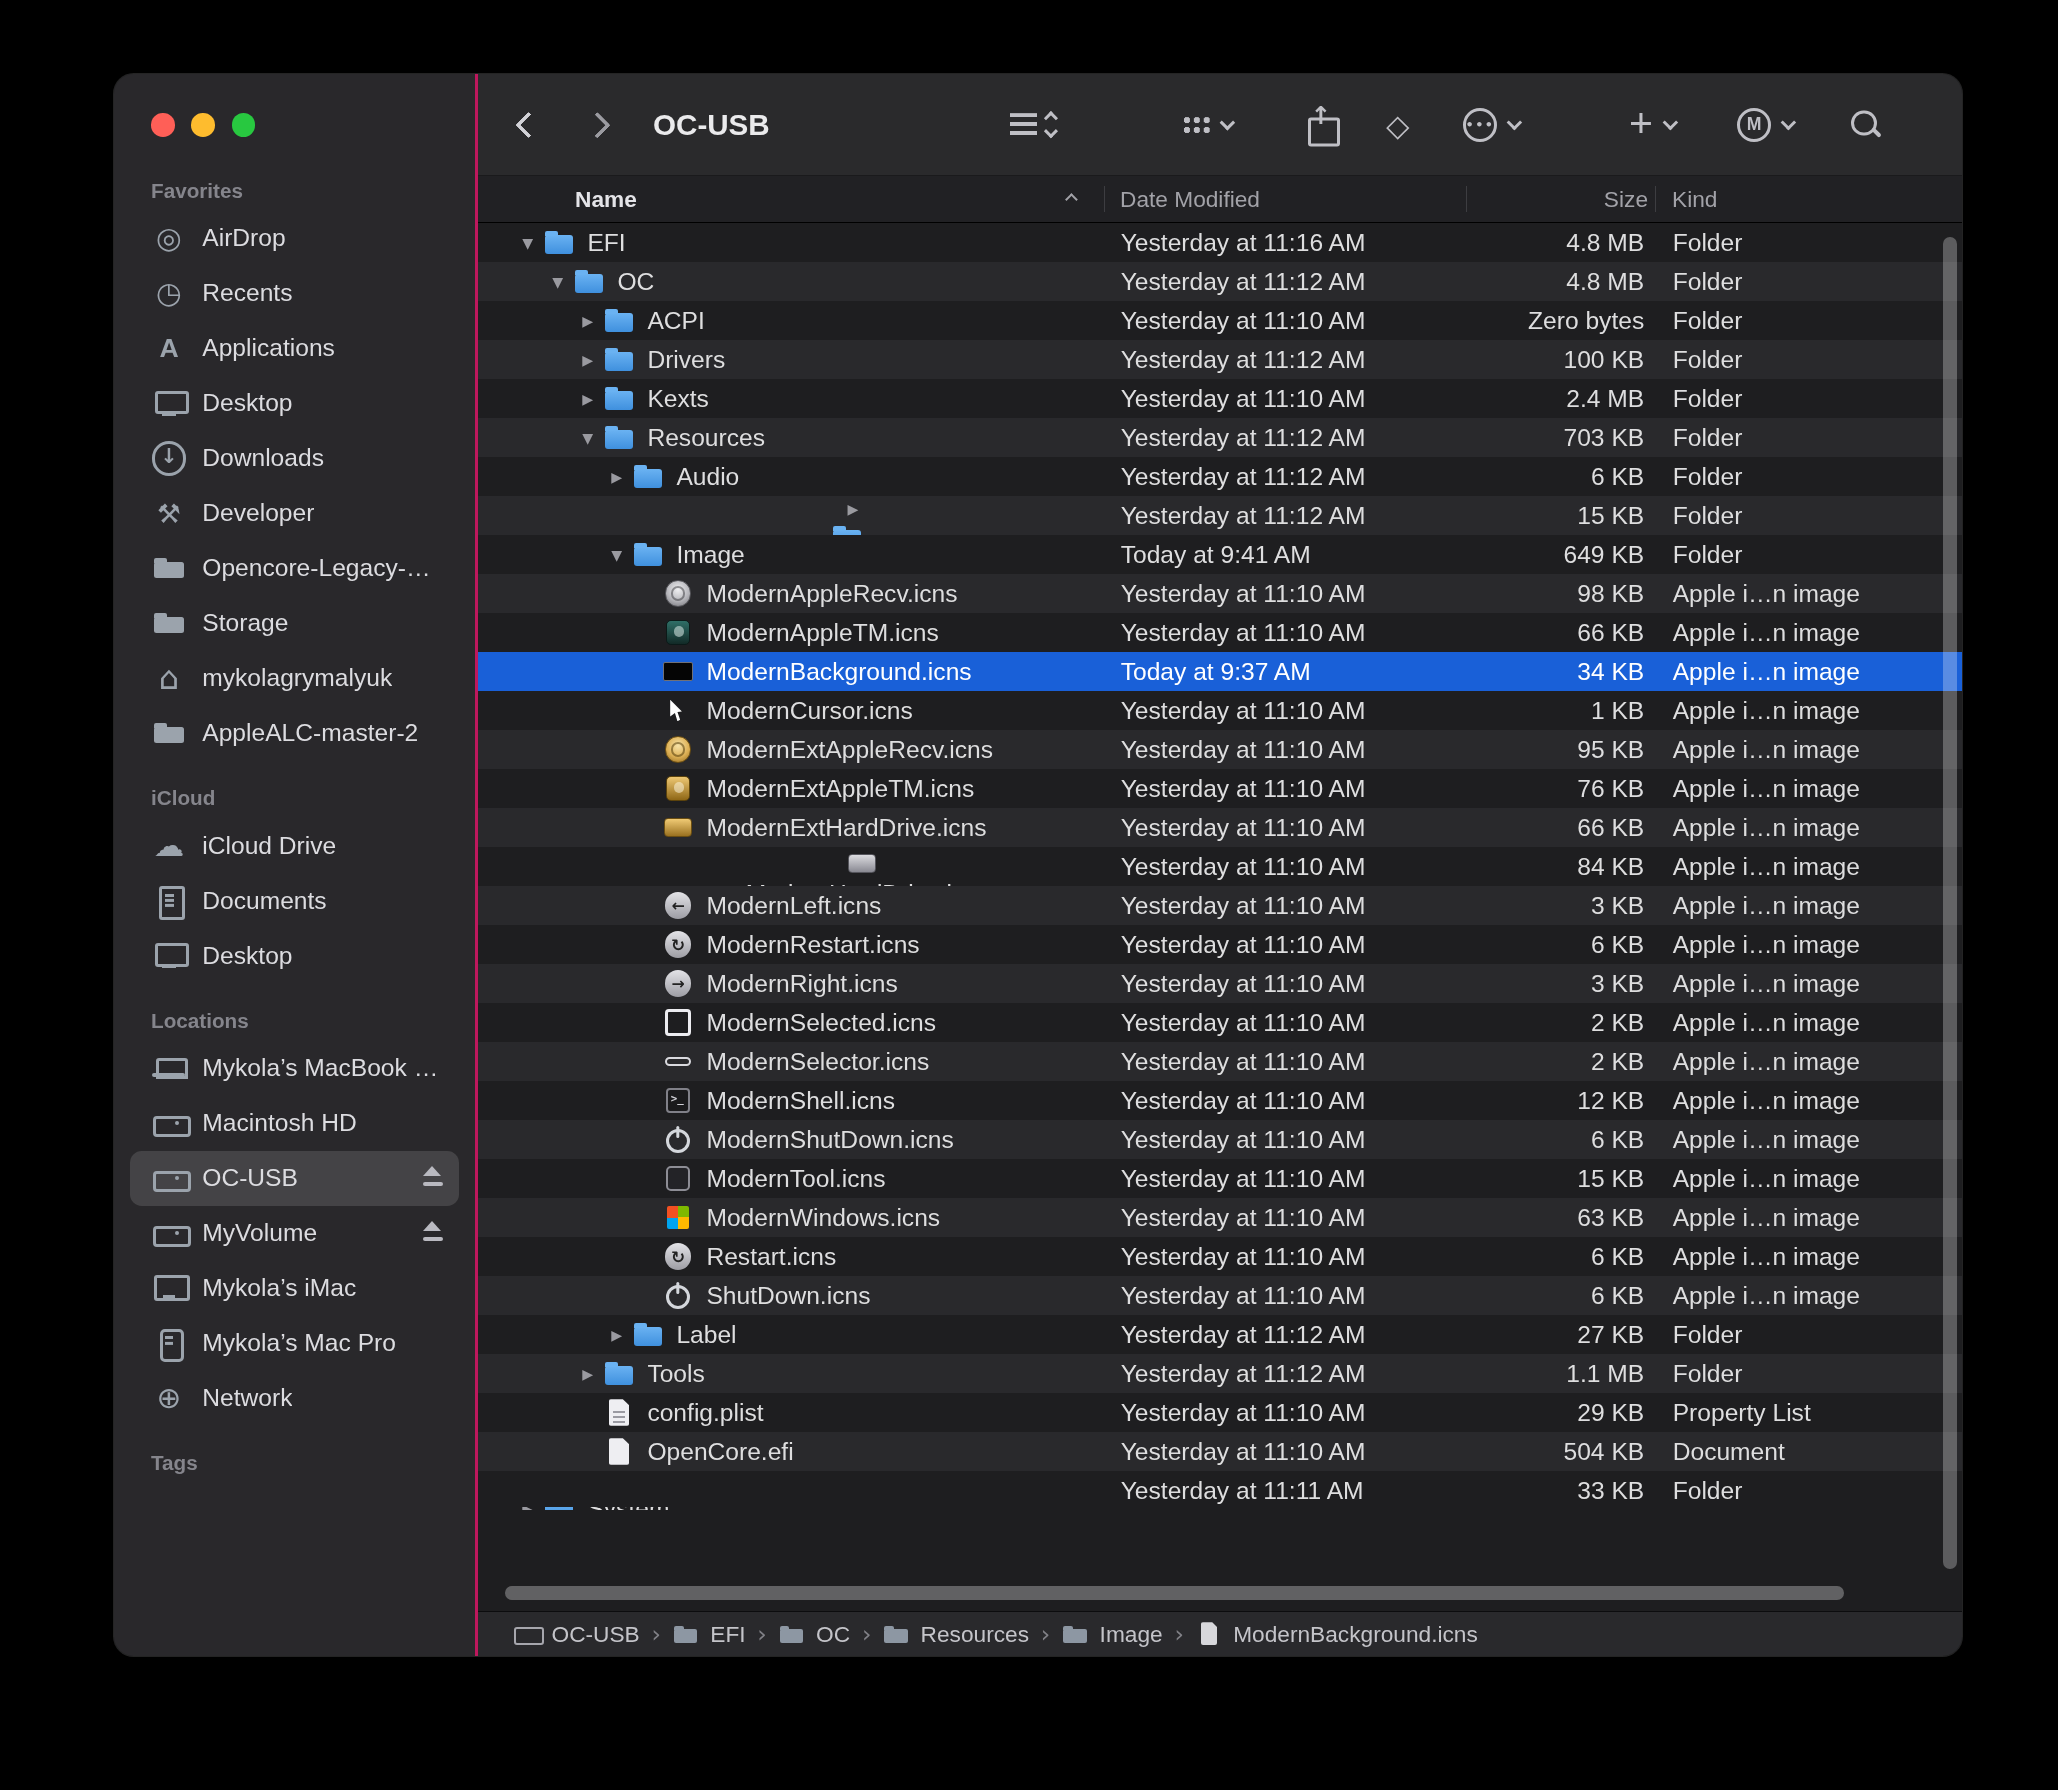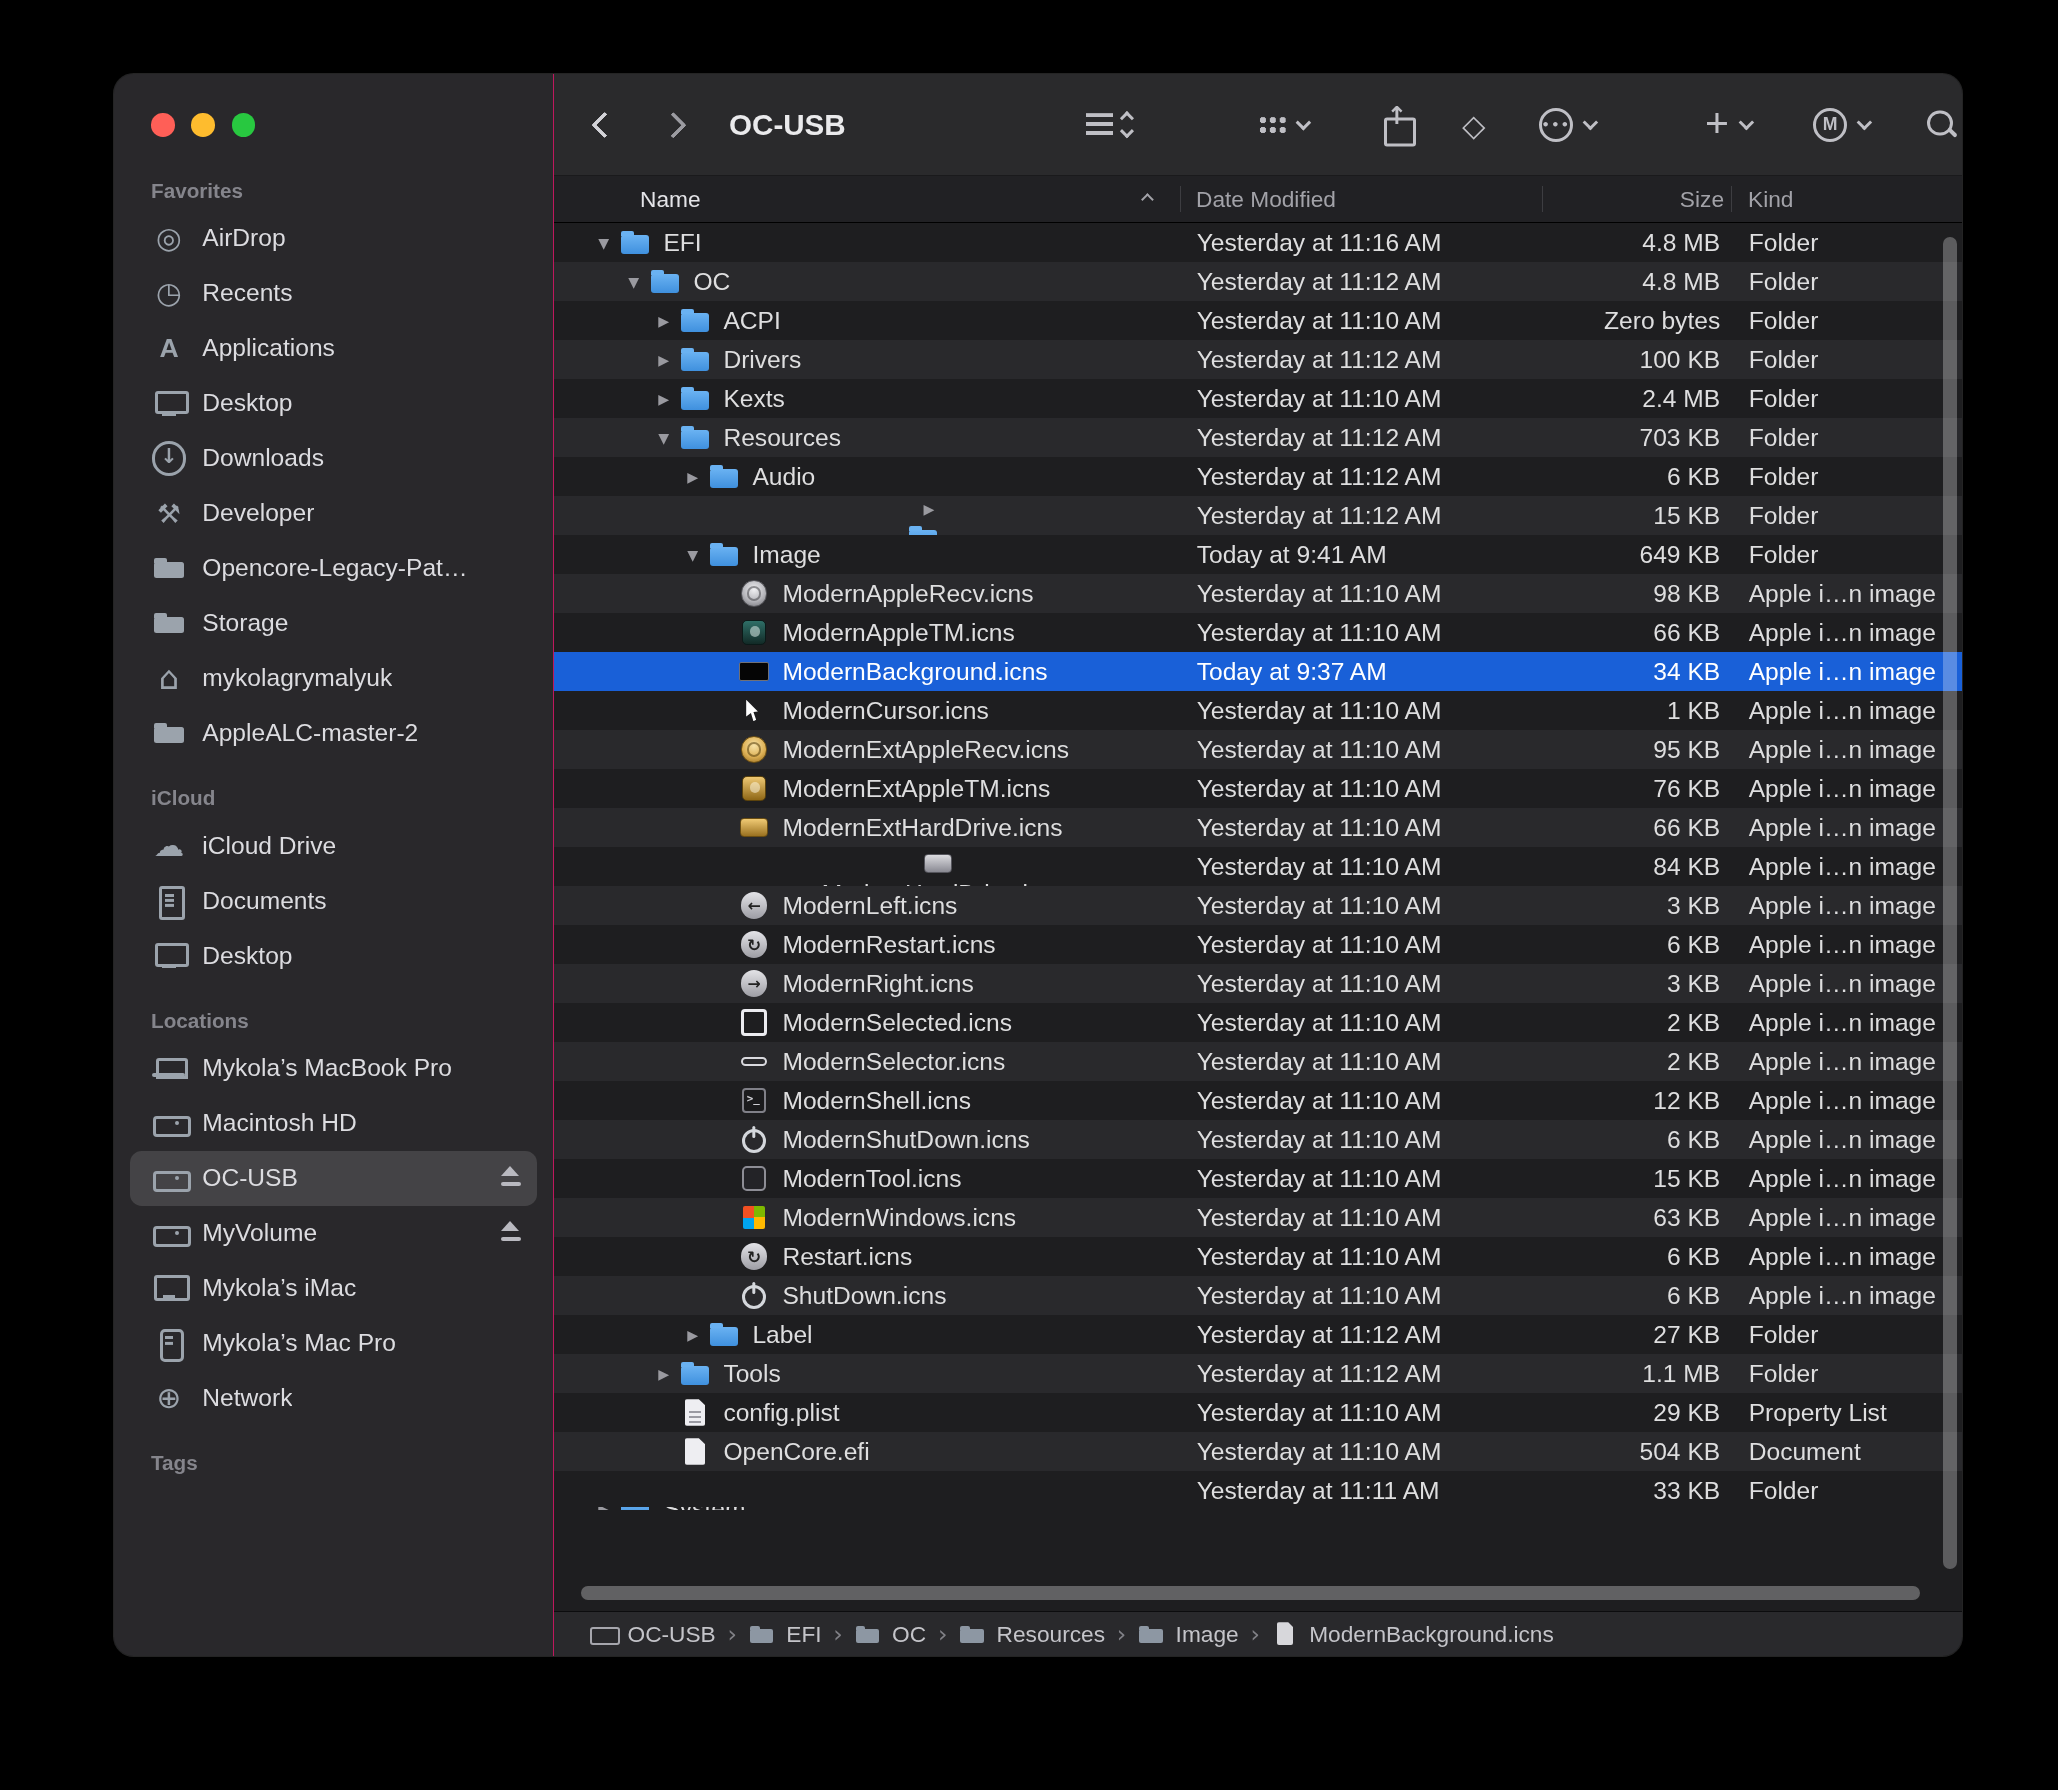--- a/index.html
+++ b/index.html
@@ -3,21 +3,21 @@
 <meta charset="utf-8">
 <style>
   *{box-sizing:border-box;margin:0;padding:0}
   html,body{width:2059px;height:1791px;background:#000;font-family:"Liberation Sans",sans-serif;overflow:hidden}
   .glyph,.disc,.pb-sep{font-family:"DejaVu Sans",sans-serif}
 
   .window{position:absolute;left:114px;top:74px;width:1848px;height:1582px;border-radius:19.7px;overflow:hidden;
           background:#1e1e20;box-shadow:0 0 0 1px rgba(255,255,255,.14),0 39px 108px rgba(0,0,0,.75);display:flex}
 
   
-  .sidebar{width:440px;flex:none;background:#29282b;position:relative;border-right:1px solid #be185d}
+  .sidebar{width:364px;flex:none;background:#29282b;position:relative;border-right:3px solid #be185d}
   .tl{position:absolute;top:39px;left:37px;display:flex;gap:16.7px}
   .dot{width:23.6px;height:23.6px;border-radius:50%}
   .dot.r{background:#ff5f57}.dot.y{background:#febc2e}.dot.g{background:#28c840}
   .sb-scroll{position:absolute;top:95px;left:0;right:0;bottom:0;overflow:hidden}
   .sb-header{margin:25.6px 0 7.9px 37px;font-size:20.7px;font-weight:700;color:#85858c}
   .sb-section:first-child .sb-header{margin-top:9.9px}
   .sb-item{height:55px;display:flex;align-items:center;margin:0 15.8px;padding:0 13.8px 0 19.7px;border-radius:11.8px;
            color:#dcdce0;font-size:24.6px;white-space:nowrap}
   .sb-item.sel{background:rgba(255,255,255,.13)}
   .sb-label{overflow:hidden;text-overflow:ellipsis}
@@ -71,21 +71,21 @@
   .circ{width:34px;height:34px;border:3px solid currentColor;border-radius:50%;display:flex;align-items:center;justify-content:center}
   .mdots::before{content:"•••";font:700 12.8px "DejaVu Sans",sans-serif;letter-spacing:1.5px}
   .plus::before{content:"+";font:300 41px "Liberation Sans",sans-serif;line-height:29.6px}
   .acct-init{font:700 17.7px "Liberation Sans",sans-serif}
   .mag{position:relative;width:33px;height:33px}
   .mag::before{content:"";position:absolute;left:2px;top:2px;width:19.7px;height:19.7px;border:3.4px solid currentColor;border-radius:50%}
   .mag::after{content:"";position:absolute;left:21.7px;top:22.7px;width:10.8px;height:3.9px;background:currentColor;border-radius:2px;transform:rotate(45deg)}
 
   .colheader{height:47px;flex:none;background:#212124;border-bottom:1px solid #000;position:relative;font-size:22.7px;color:#a2a2a8}
   .ch{position:absolute;top:0;height:47px;display:flex;align-items:center;white-space:nowrap}
-  .ch-name{left:86px;color:#e4e4e8;font-weight:400}
+  .ch-name{left:97px;color:#e4e4e8;font-weight:700}
   .ch-sort{left:589px}
   .ch-sort .chU{width:8.9px;height:8.9px;border-width:2.5px}
   .ch-date{left:642px}
   .ch-size{left:988px;width:182px;justify-content:flex-end}
   .ch-kind{left:1194px}
   .cdiv{position:absolute;top:9.9px;bottom:9.9px;width:1px;background:#3d3d41}
 
   .rows{flex:1;position:relative;overflow:hidden}
   .frow{height:39px;display:flex;font-size:24.6px;color:#dededf;background:#1e1e20}
   .frow.alt{background:#29292c}

